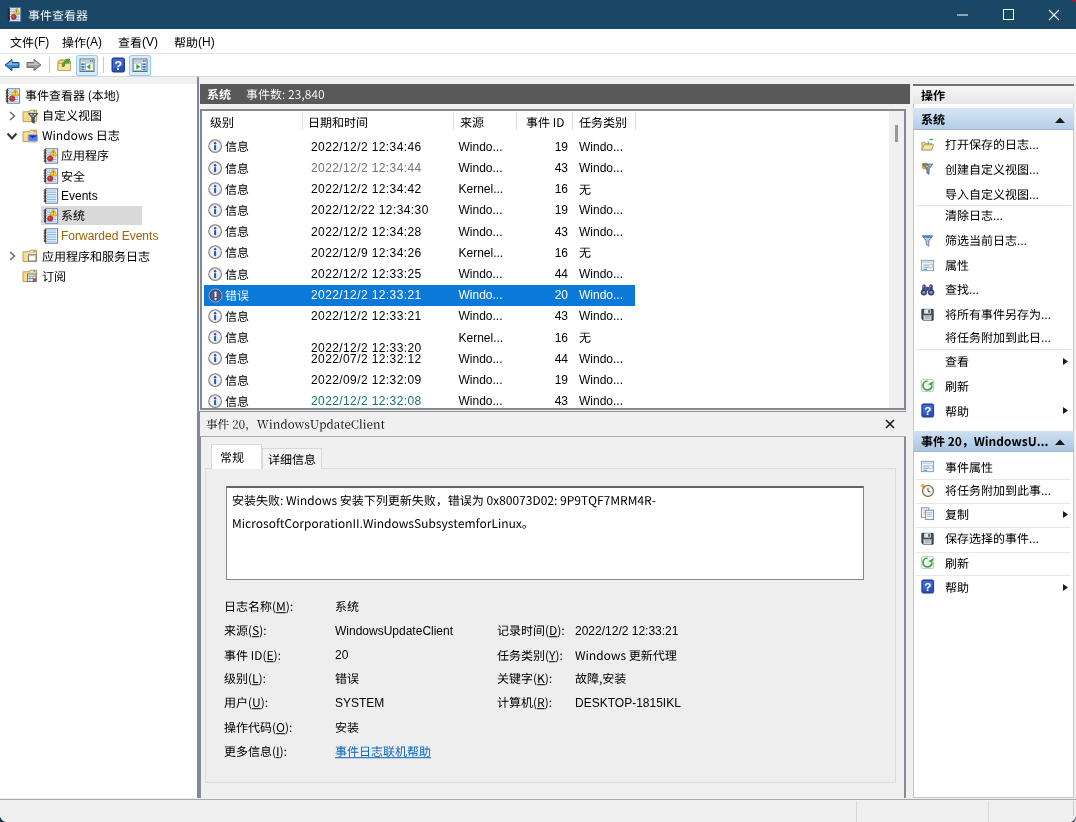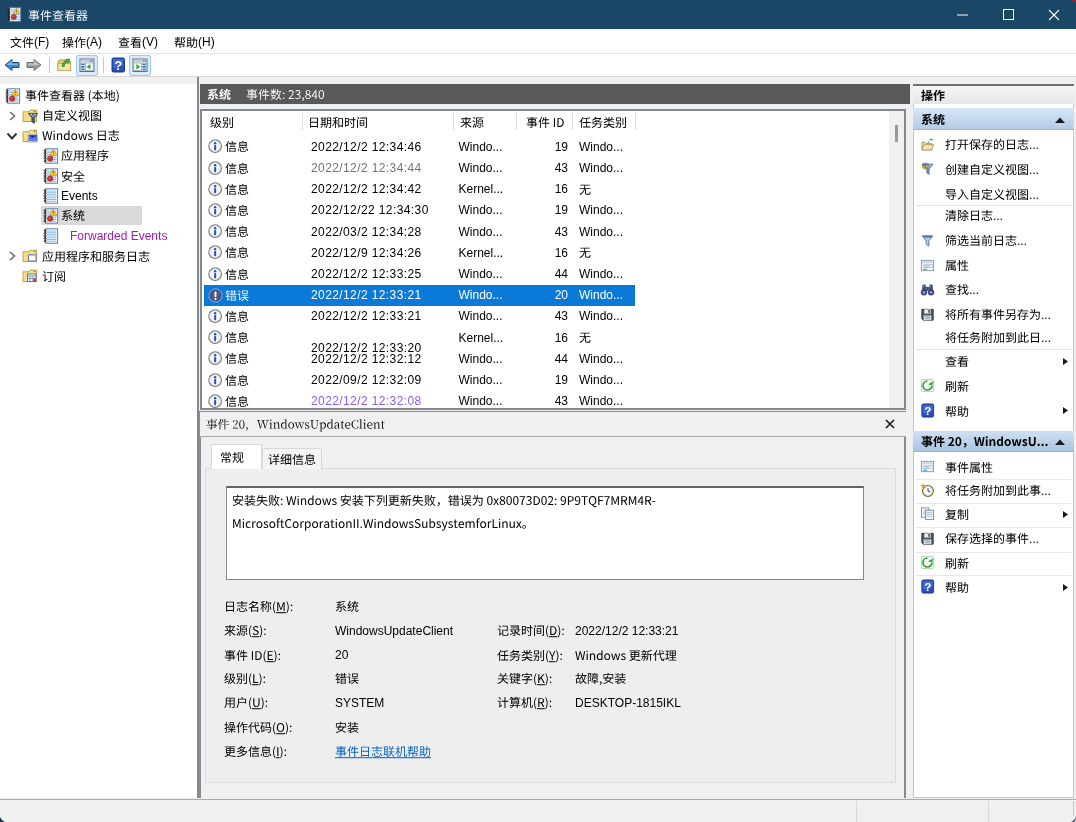--- a/index.html
+++ b/index.html
@@ -551,21 +551,21 @@
         <line x1="4" y1="13.2" x2="13.4" y2="13.2"></line>
       </g>
       <g fill="none" stroke="#1a1a1a" stroke-width="0.9">
         <circle cx="2.1" cy="2.6" r="0.95"></circle>
         <circle cx="2.1" cy="5.2" r="0.95"></circle>
         <circle cx="2.1" cy="7.8" r="0.95"></circle>
         <circle cx="2.1" cy="10.4" r="0.95"></circle>
         <circle cx="2.1" cy="13" r="0.95"></circle>
       </g>
     </svg>
-    <div style="position:absolute;top:226.9px;font:12px 'Liberation Sans',sans-serif;color:#a21caf;white-space:pre;letter-spacing:0;left:70px;;line-height:18px">Forwarded Events</div>
+    <div style="position:absolute;top:226.9px;font:12px 'Liberation Sans',sans-serif;color:#a16207;white-space:pre;letter-spacing:0;left:61.0px;;line-height:18px">Forwarded Events</div>
     <svg style="position:absolute;left:4px;top:248px" width="16" height="16" viewBox="0 0 16 16">
       <path d="M6 4 L10.5 8 L6 12" fill="none" stroke="#6e6e6e" stroke-width="1.6"></path>
     </svg>
     <svg style="position:absolute;left:22px;top:248px" width="16" height="16" viewBox="0 0 16 16">
       <path d="M1 3.8 L1 13.6 L14.6 13.6 L14.6 2.2 L8.2 2.2 L7.4 3.8 Z" fill="#f2cf6e" stroke="#ab8a3f" stroke-width="0.8"></path>
       <path d="M8.6 2.9 L14 2.9 L14 4.3 L8.3 4.3 Z" fill="#fdf6dc"></path>
       <rect x="11.3" y="3.1" width="2.2" height="1" fill="#4a90d8"></rect>
       <path d="M1.7 4.6 L14 4.6 L14 13 L1.7 13 Z" fill="#f7dc8c"></path>
       <path d="M1.7 5.6 L14 5.6 L14 6 L1.7 6 Z" fill="#fae9b4"></path>
       <rect x="6.5" y="6.5" width="7.5" height="6.5" fill="#fff" stroke="#6b7886"></rect>
@@ -774,21 +774,21 @@
       <rect x="6.5" y="6.3" width="2.2" height="5.6" rx="1" fill="#2453c6"></rect>
     </svg>
     <div style="position:absolute;left:225.0px;top:223.2px;width:24.0px;height:18px">
       <svg style="position:absolute;left:0;top:0;overflow:visible;" width="24.0" height="18">
         <g fill="#000" transform="translate(0,12.96) scale(0.01200,-0.01200)">
           <use href="#g64" x="0"></use>
           <use href="#g65" x="1000"></use>
         </g>
       </svg>
     </div>
-    <div style="position:absolute;top:222.6px;font:12px 'Liberation Sans',sans-serif;color:#000;white-space:pre;letter-spacing:0.4px;left:311.0px;;line-height:18px">2022/03/2 12:34:28</div>
+    <div style="position:absolute;top:222.6px;font:12px 'Liberation Sans',sans-serif;color:#000;white-space:pre;letter-spacing:0.4px;left:311.0px;;line-height:18px">2022/12/2 12:34:28</div>
     <div style="position:absolute;top:222.6px;font:12px 'Liberation Sans',sans-serif;color:#000;white-space:pre;letter-spacing:0;left:458.5px;;line-height:18px">Windo...</div>
     <div style="position:absolute;top:222.6px;font:12px 'Liberation Sans',sans-serif;color:#000;white-space:pre;letter-spacing:0;right:508.0px;text-align:right;;line-height:18px">43</div>
     <div style="position:absolute;top:222.6px;font:12px 'Liberation Sans',sans-serif;color:#000;white-space:pre;letter-spacing:0;left:579.0px;;line-height:18px">Windo...</div>
     <svg style="position:absolute;left:207.5px;top:245.3px" width="15" height="15" viewBox="0 0 16 16">
       <circle cx="7.6" cy="7.6" r="6.7" fill="#f4f4f4" stroke="#7d7d7d" stroke-width="1.35"></circle>
 <circle cx="7.6" cy="7.6" r="5.7" fill="none" stroke="#dcdcdc" stroke-width="0.8"></circle>
 <circle cx="7.6" cy="4.5" r="1.3" fill="#2453c6"></circle>
       <rect x="6.5" y="6.3" width="2.2" height="5.6" rx="1" fill="#2453c6"></rect>
     </svg>
     <div style="position:absolute;left:225.0px;top:244.4px;width:24.0px;height:18px">
@@ -895,21 +895,21 @@
       <rect x="6.5" y="6.3" width="2.2" height="5.6" rx="1" fill="#2453c6"></rect>
     </svg>
     <div style="position:absolute;left:225.0px;top:350.4px;width:24.0px;height:18px">
       <svg style="position:absolute;left:0;top:0;overflow:visible;" width="24.0" height="18">
         <g fill="#000" transform="translate(0,12.96) scale(0.01200,-0.01200)">
           <use href="#g64" x="0"></use>
           <use href="#g65" x="1000"></use>
         </g>
       </svg>
     </div>
-    <div style="position:absolute;top:349.8px;font:12px 'Liberation Sans',sans-serif;color:#000;white-space:pre;letter-spacing:0.4px;left:311.0px;;line-height:18px">2022/12/2 12:32:12</div>
+    <div style="position:absolute;top:349.8px;font:12px 'Liberation Sans',sans-serif;color:#000;white-space:pre;letter-spacing:0.4px;left:311.0px;;line-height:18px">2022/07/2 12:32:12</div>
     <div style="position:absolute;top:349.8px;font:12px 'Liberation Sans',sans-serif;color:#000;white-space:pre;letter-spacing:0;left:458.5px;;line-height:18px">Windo...</div>
     <div style="position:absolute;top:349.8px;font:12px 'Liberation Sans',sans-serif;color:#000;white-space:pre;letter-spacing:0;right:508.0px;text-align:right;;line-height:18px">44</div>
     <div style="position:absolute;top:349.8px;font:12px 'Liberation Sans',sans-serif;color:#000;white-space:pre;letter-spacing:0;left:579.0px;;line-height:18px">Windo...</div>
     <svg style="position:absolute;left:207.5px;top:372.5px" width="15" height="15" viewBox="0 0 16 16">
       <circle cx="7.6" cy="7.6" r="6.7" fill="#f4f4f4" stroke="#7d7d7d" stroke-width="1.35"></circle>
 <circle cx="7.6" cy="7.6" r="5.7" fill="none" stroke="#dcdcdc" stroke-width="0.8"></circle>
 <circle cx="7.6" cy="4.5" r="1.3" fill="#2453c6"></circle>
       <rect x="6.5" y="6.3" width="2.2" height="5.6" rx="1" fill="#2453c6"></rect>
     </svg>
     <div style="position:absolute;left:225.0px;top:371.6px;width:24.0px;height:18px">
@@ -931,21 +931,21 @@
       <rect x="6.5" y="6.3" width="2.2" height="5.6" rx="1" fill="#2453c6"></rect>
     </svg>
     <div style="position:absolute;left:225.0px;top:392.8px;width:24.0px;height:18px">
       <svg style="position:absolute;left:0;top:0;overflow:visible;" width="24.0" height="18">
         <g fill="#000" transform="translate(0,12.96) scale(0.01200,-0.01200)">
           <use href="#g64" x="0"></use>
           <use href="#g65" x="1000"></use>
         </g>
       </svg>
     </div>
-    <div style="position:absolute;top:392.2px;font:12px 'Liberation Sans',sans-serif;color:#8b5cf6;white-space:pre;letter-spacing:0.4px;left:311.0px;;line-height:18px">2022/12/2 12:32:08</div>
+    <div style="position:absolute;top:392.2px;font:12px 'Liberation Sans',sans-serif;color:#0f766e;white-space:pre;letter-spacing:0.4px;left:311.0px;;line-height:18px">2022/12/2 12:32:08</div>
     <div style="position:absolute;top:392.2px;font:12px 'Liberation Sans',sans-serif;color:#000;white-space:pre;letter-spacing:0;left:458.5px;;line-height:18px">Windo...</div>
     <div style="position:absolute;top:392.2px;font:12px 'Liberation Sans',sans-serif;color:#000;white-space:pre;letter-spacing:0;right:508.0px;text-align:right;;line-height:18px">43</div>
     <div style="position:absolute;top:392.2px;font:12px 'Liberation Sans',sans-serif;color:#000;white-space:pre;letter-spacing:0;left:579.0px;;line-height:18px">Windo...</div>
     <div style="position:absolute;left:200px;top:411px;width:706px;height:387px;background:#f0f0f0"></div>
     <div style="position:absolute;left:904px;top:411px;width:2px;height:387px;background:#878c94"></div>
     <div style="position:absolute;left:199px;top:411px;width:2px;height:387px;background:#878c94"></div>
     <div style="position:absolute;left:200px;top:411px;width:706px;height:26px;background:#f0f0f0;border-top:1px solid #8e8e8e;border-bottom:1px solid #a8a8a8"></div>
     <div style="position:absolute;left:206.0px;top:416.4px;width:178.9px;height:17px">
       <svg style="position:absolute;left:0;top:0;overflow:visible;" width="178.9" height="17">
         <g fill="#000" transform="translate(0,12.53) scale(0.01160,-0.01160)">

